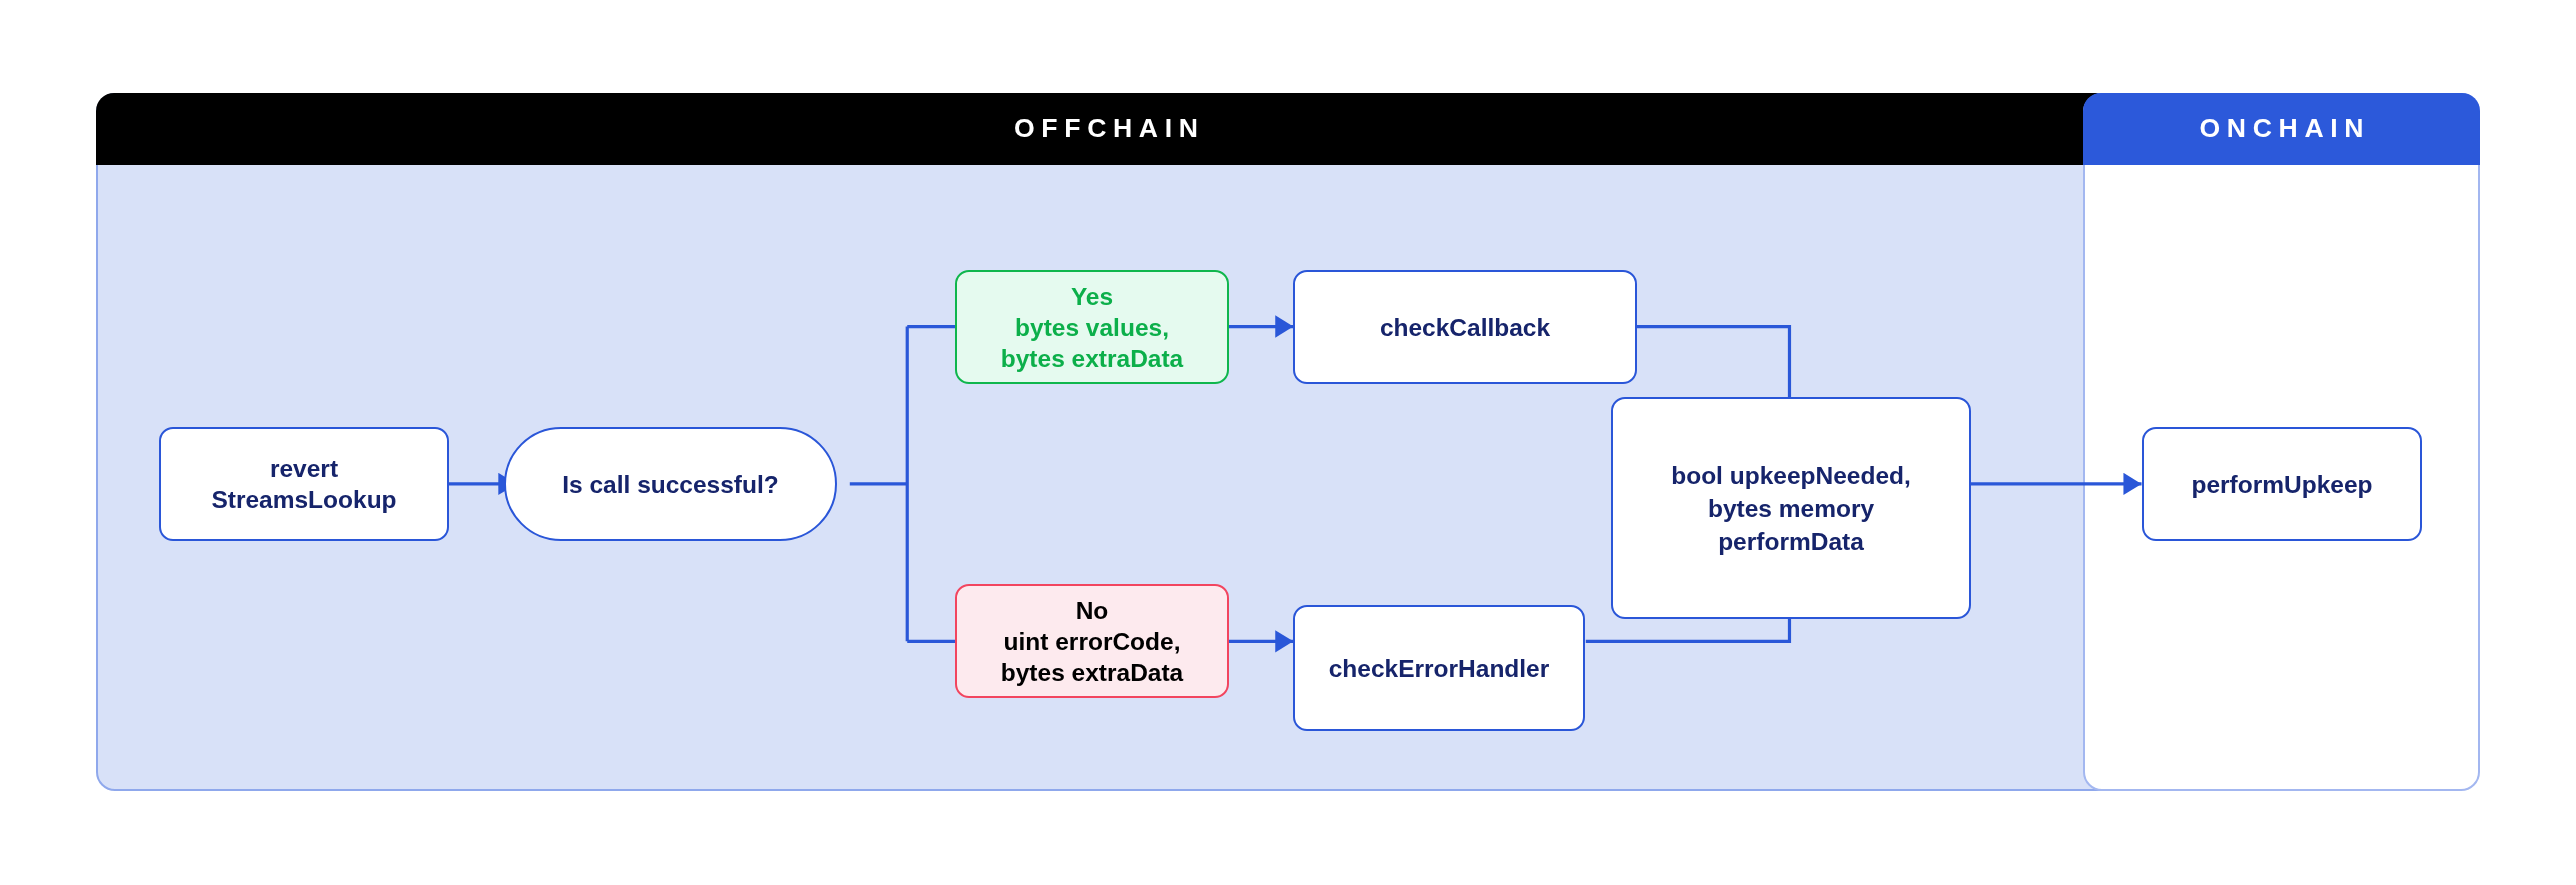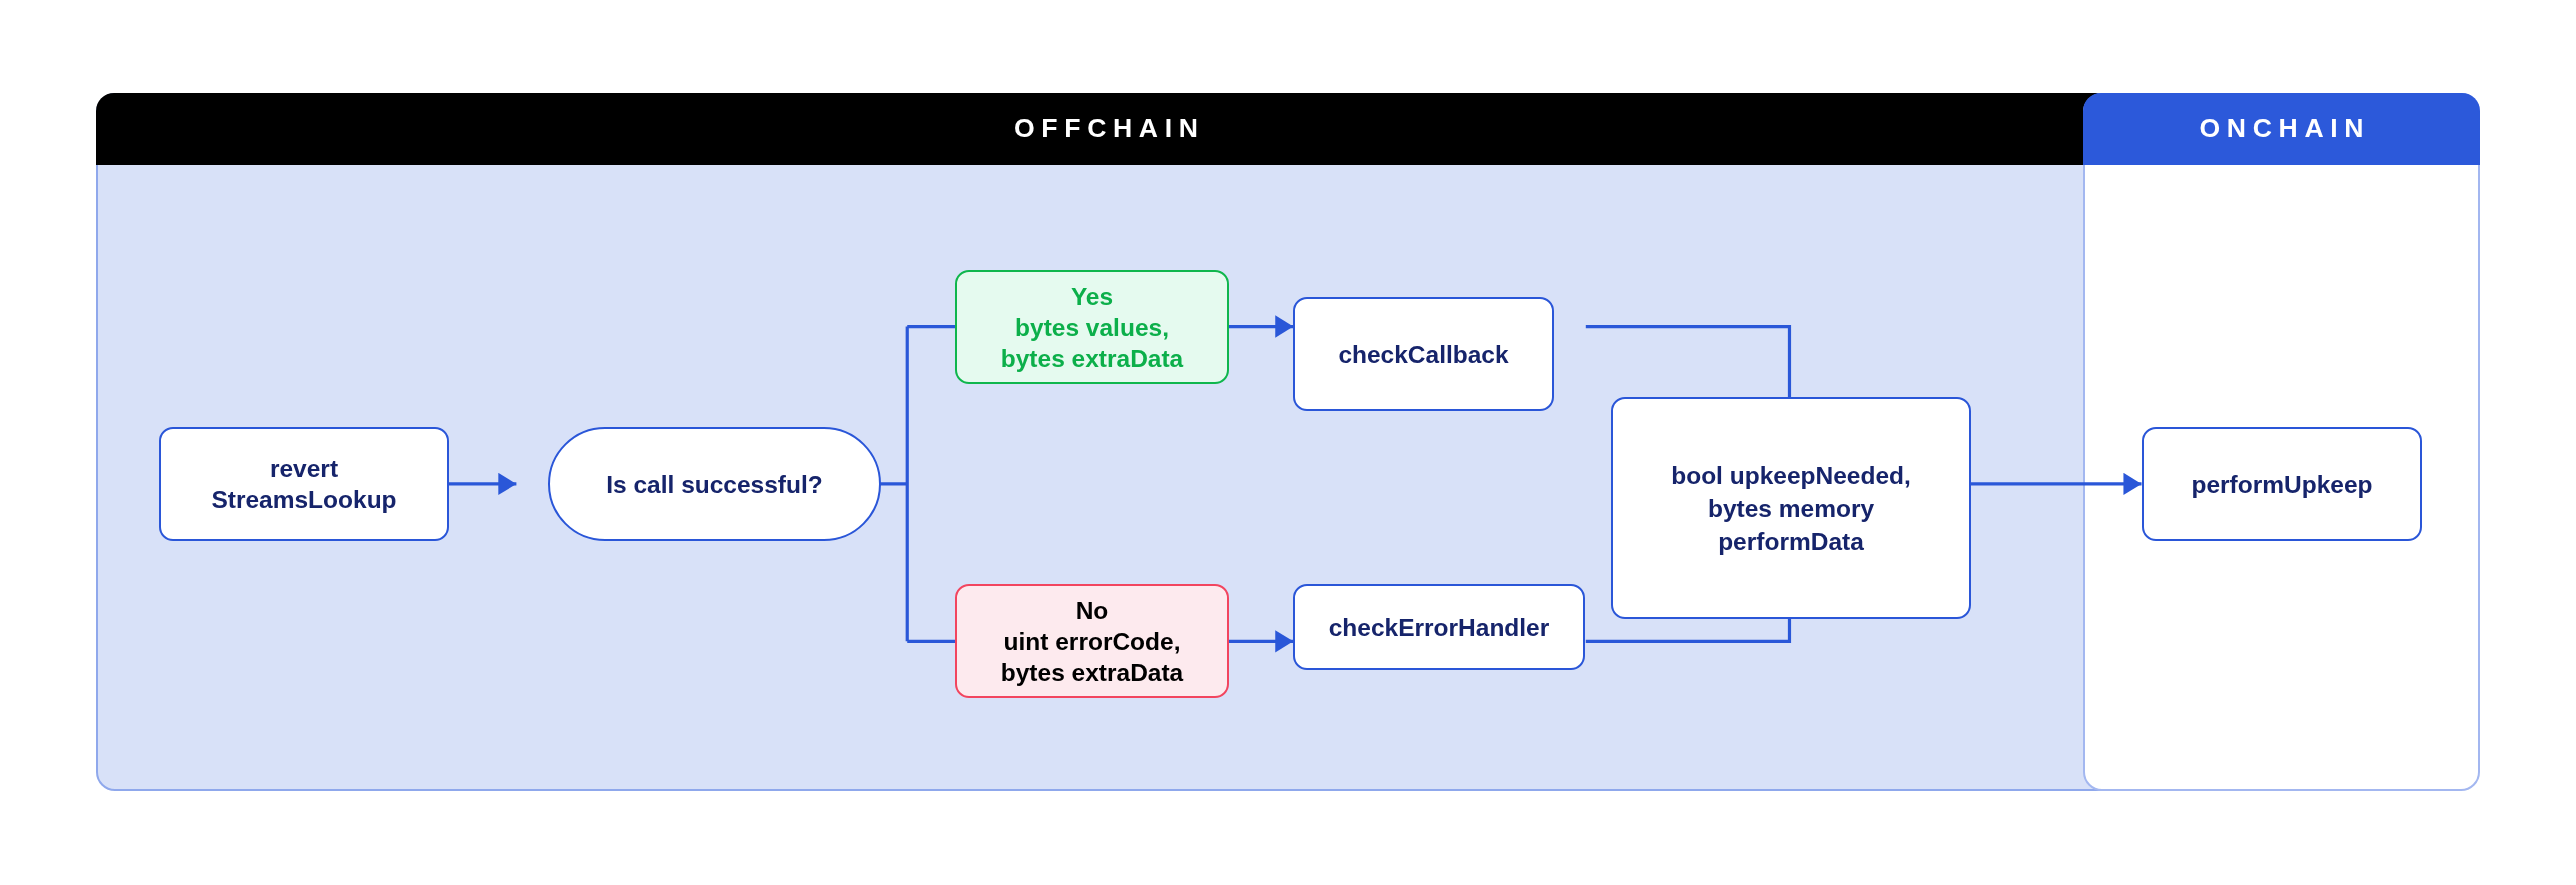--- a/index.html
+++ b/index.html
@@ -75,27 +75,27 @@
     flex-direction: column;
     align-items: center;
     justify-content: center;
     text-align: center;
     color: #16246b;
     font-size: 24.5px;
     font-weight: bold;
     line-height: 31px;
   }
   .node-revert        { left: 159px;  top: 427px;  width: 290px; height: 114px; }
-  .node-decision      { left: 548px;  top: 427px;  width: 333px; height: 114px; border-radius: 57px; }
+  .node-decision      { left: 504px;  top: 427px;  width: 333px; height: 114px; border-radius: 57px; }
   .node-yes           { left: 955px; top: 270px;  width: 274px; height: 114px;
                         background: #e5faef; border-color: #0fb64d; color: #0caf4a; }
   .node-no            { left: 955px; top: 584px; width: 274px; height: 114px;
                         background: #fdeaee; border-color: #f2455f; color: #000000; }
-  .node-callback      { left: 1293px; top: 270px;  width: 261px; height: 114px; margin-top: 27px; }
-  .node-errorhandler  { left: 1293px; top: 584px; width: 292px; height: 86px; }
+  .node-callback      { left: 1293px; top: 270px;  width: 344px; height: 114px; }
+  .node-errorhandler  { left: 1293px; top: 605px; width: 292px; height: 126px; }
   .node-result        { left: 1611px; top: 397px;  width: 360px; height: 222px; line-height: 33px; }
   .node-perform       { left: 2142px; top: 427px;  width: 280px; height: 114px; }
   .node span { display: block; }
 </style>
 </head>
 <body>
 
 <div class="canvas">
 
   <div class="panel panel-offchain">

